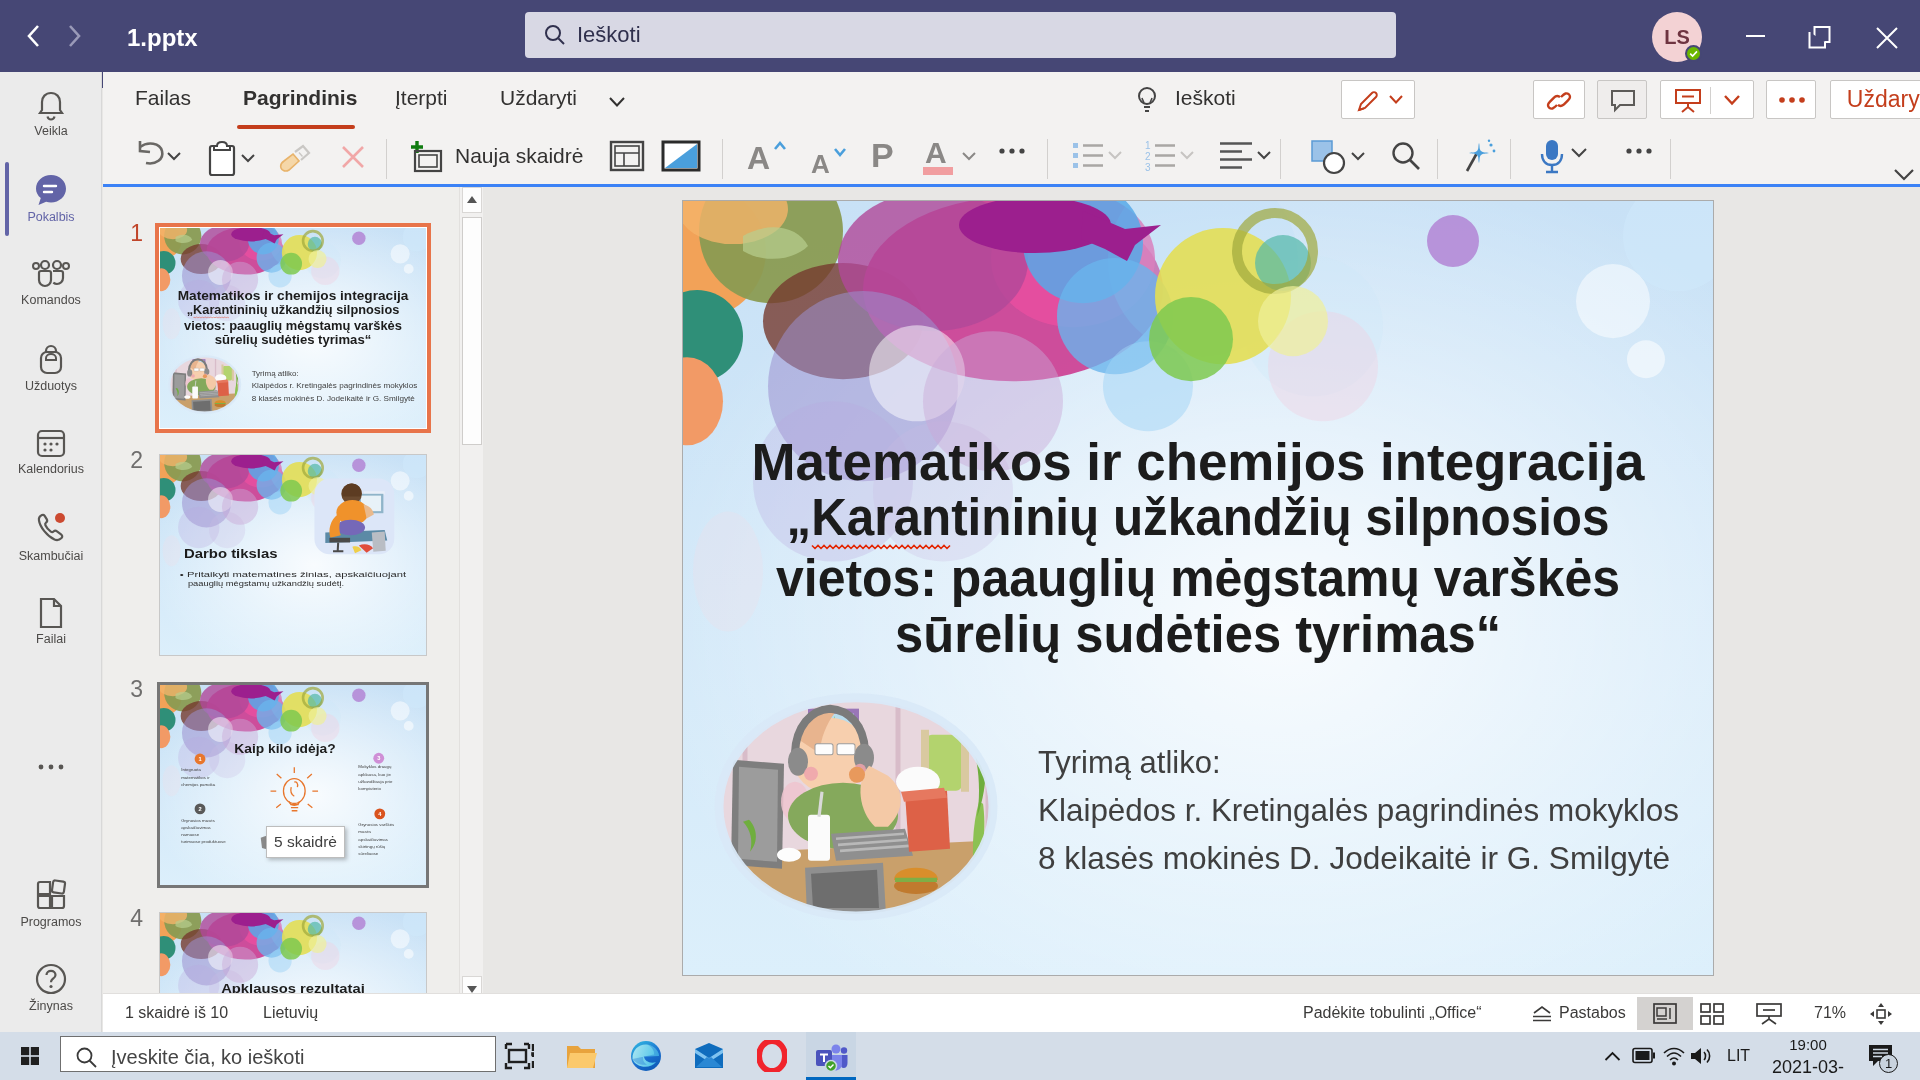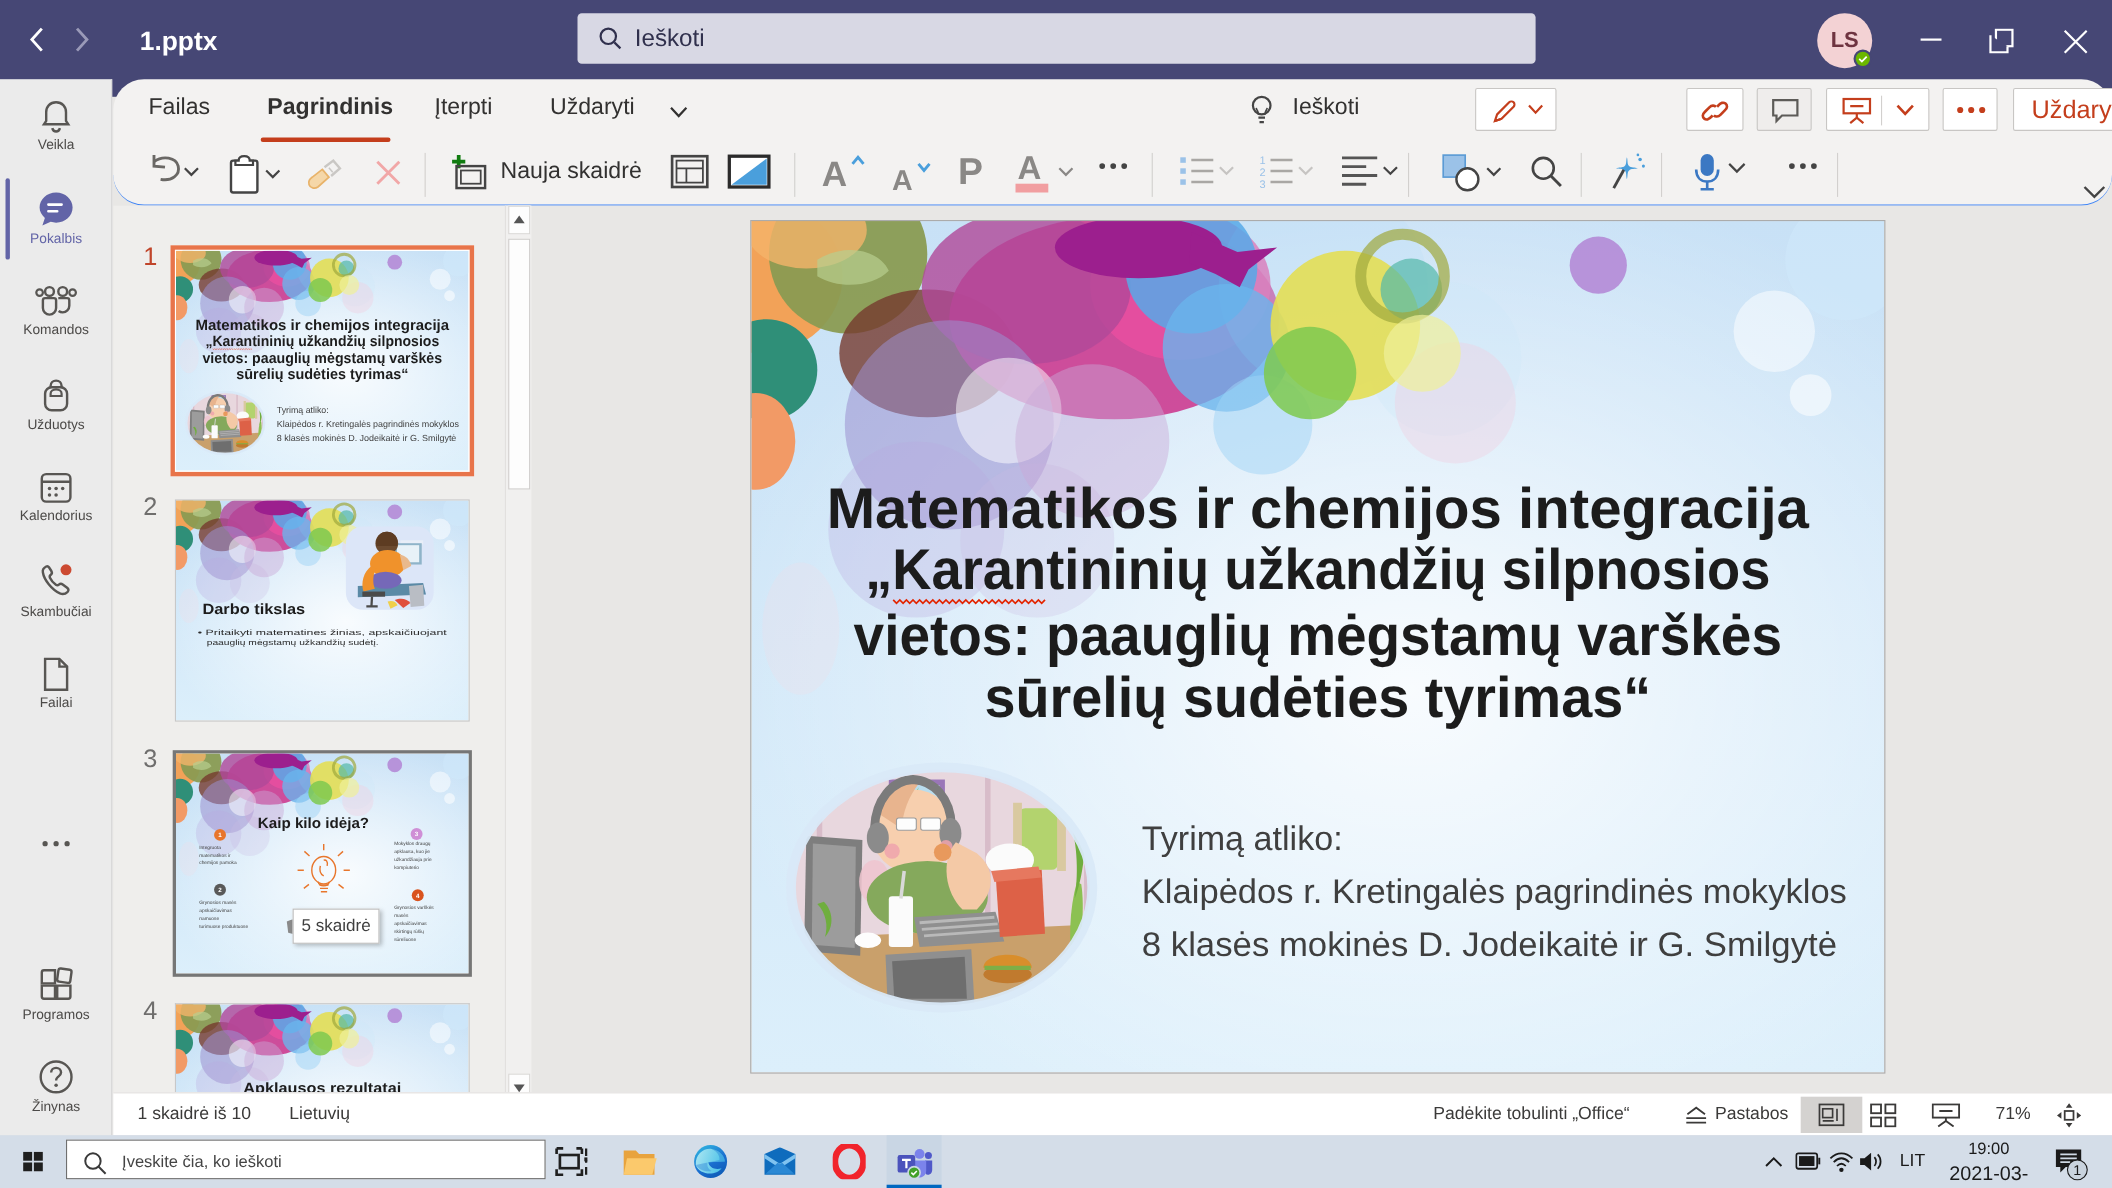--- a/index.html
+++ b/index.html
@@ -12,21 +12,21 @@
 #tsearch svg{position:absolute;left:18px;top:11px;}
 #tsearch span{position:absolute;left:52px;}
 .navarr{position:absolute;top:22px;font-size:26px;color:#fff;}
 
 #rail{position:absolute;left:0;top:72px;width:102px;height:960px;background:#ebebeb;border-right:1px solid #d8d8d8;}
 .railitem{position:absolute;width:102px;text-align:center;color:#4c4a48;font-size:12.5px;}
 .railitem svg{display:block;margin:0 auto 3px auto;}
 .railitem.sel{color:#6264a7;}
 #railbar{position:absolute;left:5px;top:90px;width:4px;height:74px;background:#6264a7;border-radius:2px;}
 
-#ribbon{position:absolute;left:103px;top:72px;width:1817px;height:115px;background:#f3f2f1;border-bottom:1px solid #3b82f6;border-radius:28px;}
+#ribbon{position:absolute;left:103px;top:72px;width:1817px;height:115px;background:#f3f2f1;border-bottom:3px solid #3b82f6;}
 .tab{position:absolute;top:14px;font-size:21px;color:#323130;}
 .tab.active{font-weight:bold;}
 #tabunderline{position:absolute;left:134px;top:53px;width:118px;height:4px;background:#c43e1c;border-radius:2px;}
 .rbtn{position:absolute;top:8px;height:39px;background:#fff;border:1px solid #c8c6c4;border-radius:2px;margin-left:30px;}
 .rtext{color:#c43e1c;}
 .toolrow{position:absolute;top:59px;left:0;width:1817px;height:55px;}
 .tdiv{position:absolute;top:8px;width:1px;height:40px;background:#d2d0ce;}
 .ricon{position:absolute;top:10px;}
 .rlabel{position:absolute;font-size:21px;color:#323130;}
 
@@ -35,21 +35,21 @@
 #tooltip{position:absolute;left:266px;top:826px;width:79px;height:32px;background:#fff;border:1px solid #bdbdbd;box-shadow:2px 2px 4px rgba(0,0,0,.25);font-size:15.5px;color:#3f3f3f;text-align:center;line-height:30px;z-index:5;}
 
 #vsb{position:absolute;left:356px;top:0px;width:24px;height:806px;background:#f1f0ef;border-left:1px solid #e2e0de;}
 .sbtn{position:absolute;left:2px;width:20px;height:26px;background:#fdfdfd;border:1px solid #d9d7d5;}
 #vsbthumb{position:absolute;left:2px;top:30px;width:20px;height:228px;background:#fdfdfd;border:1px solid #cfcdcb;}
 
 #canvas{position:absolute;left:483px;top:187px;width:1437px;height:806px;background:#e8e7e5;}
 #statusbar{position:absolute;left:103px;top:993px;width:1817px;height:39px;background:#fff;border-top:1px solid #e1dfdd;font-size:16px;color:#3b3a39;}
 
 #taskbar{position:absolute;left:0;top:1032px;width:1920px;height:48px;background:#d4dde8;}
-#tbsearch{position:absolute;left:60px;top:4px;width:436px;height:36px;background:#fff;border:1px solid #6f6f6f;font-size:15px;color:#444;line-height:40px;}
+#tbsearch{position:absolute;left:60px;top:4px;width:436px;height:36px;background:#fff;border:1px solid #6f6f6f;font-size:20px;color:#444;line-height:40px;}
 text{font-family:"Liberation Sans",sans-serif;}
 .ct{font-weight:bold;font-size:52px;fill:#1c1c1c;}
 .bt{font-size:31px;fill:#3f3f3f;}
 .st{font-size:27px;fill:#2b2b2b;}
 </style></head>
 <body>
 
 <svg width="0" height="0" style="position:absolute">
 <defs>
 <linearGradient id="bgblue" x1="0" y1="0" x2="0" y2="1">

